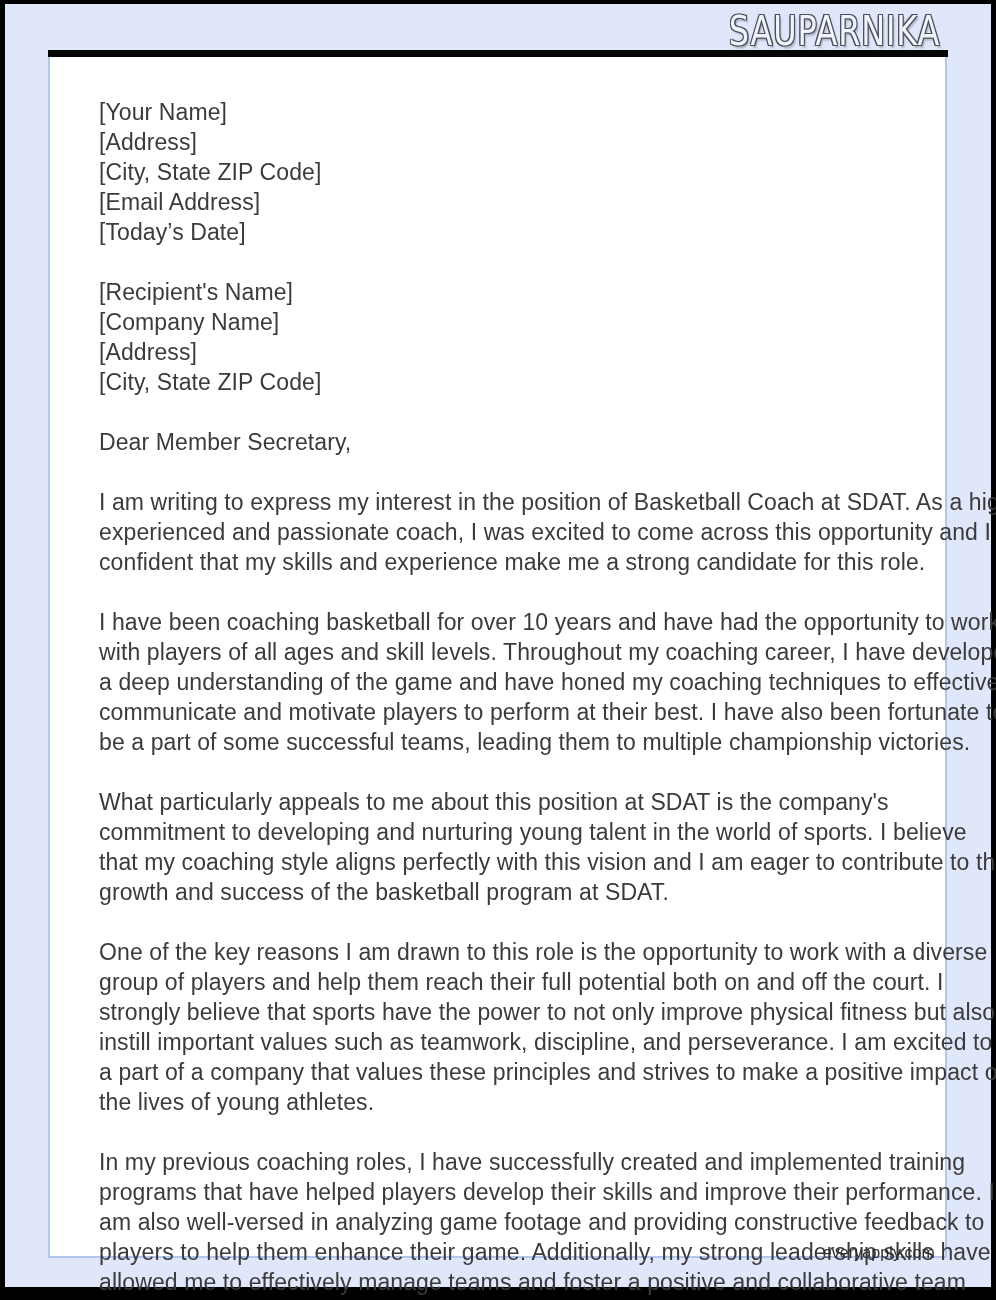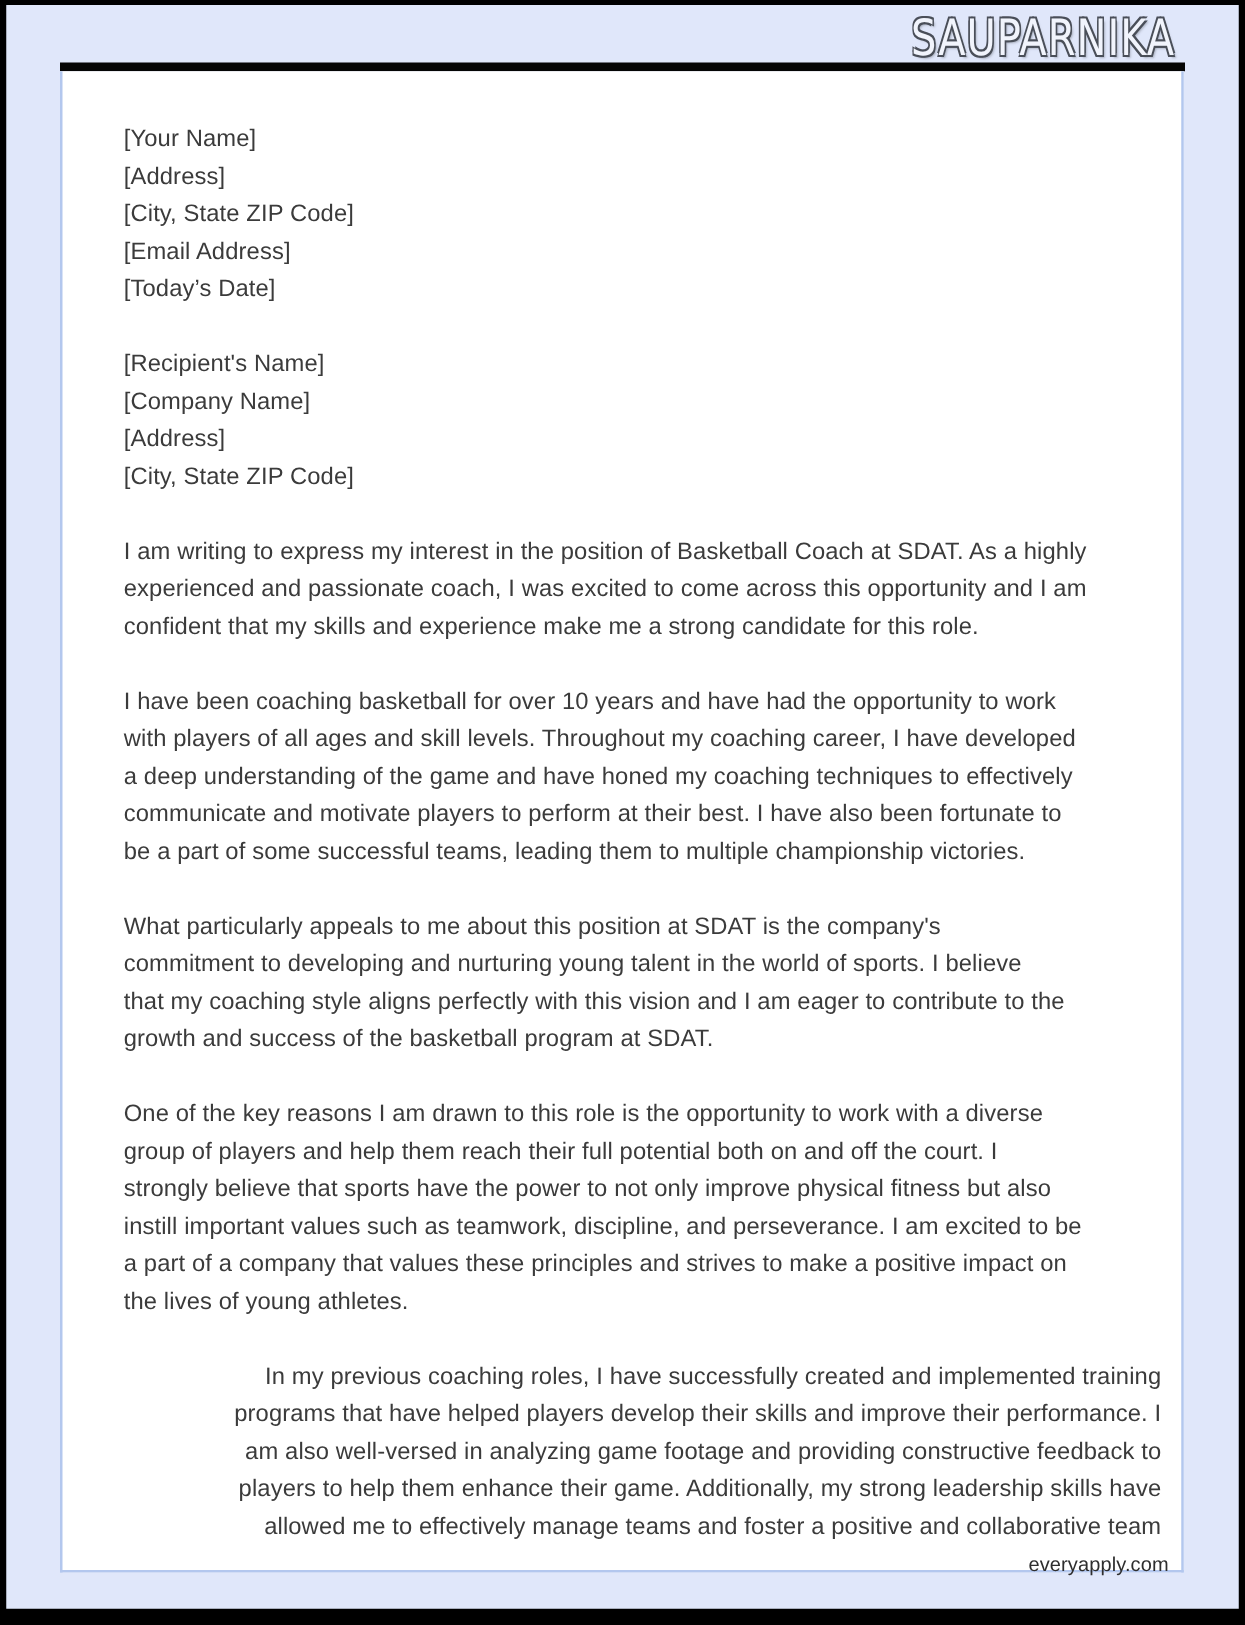--- a/index.html
+++ b/index.html
@@ -64,21 +64,21 @@
     background: #ffffff;
     border: 2px solid #b3c7ee;
     border-top: none;
   }
   
   .letter {
     position: absolute;
     left: 99px;
     top: 97px;
     width: 830px;
-    font-size: 19px;
+    font-size: 23px;
     line-height: 30px;
     color: #3b3b3b;
     letter-spacing: 0.1px;
   }
   .letter .block {
     margin: 0 0 30px 0;
     white-space: nowrap;
   }
   .letter .block:last-child {
     margin-bottom: 0;
@@ -101,20 +101,21 @@
 
 <div class="brand">SAUPARNIKA</div>
 
 <div class="top-bar"></div>
 
 <div class="page-box"></div>
 
 <div class="letter">
   <div class="block">[Your Name]<br>[Address]<br>[City, State ZIP Code]<br>[Email Address]<br>[Today’s Date]</div>
   <div class="block">[Recipient's Name]<br>[Company Name]<br>[Address]<br>[City, State ZIP Code]</div>
+  <div class="block">Dear Member Secretary,</div>
   <div class="block">I am writing to express my interest in the position of Basketball Coach at SDAT. As a highly<br>experienced and passionate coach, I was excited to come across this opportunity and I am<br>confident that my skills and experience make me a strong candidate for this role.</div>
   <div class="block">I have been coaching basketball for over 10 years and have had the opportunity to work<br>with players of all ages and skill levels. Throughout my coaching career, I have developed<br>a deep understanding of the game and have honed my coaching techniques to effectively<br>communicate and motivate players to perform at their best. I have also been fortunate to<br>be a part of some successful teams, leading them to multiple championship victories.</div>
   <div class="block">What particularly appeals to me about this position at SDAT is the company's<br>commitment to developing and nurturing young talent in the world of sports. I believe<br>that my coaching style aligns perfectly with this vision and I am eager to contribute to the<br>growth and success of the basketball program at SDAT.</div>
   <div class="block">One of the key reasons I am drawn to this role is the opportunity to work with a diverse<br>group of players and help them reach their full potential both on and off the court. I<br>strongly believe that sports have the power to not only improve physical fitness but also<br>instill important values such as teamwork, discipline, and perseverance. I am excited to be<br>a part of a company that values these principles and strives to make a positive impact on<br>the lives of young athletes.</div>
   <div class="block">In my previous coaching roles, I have successfully created and implemented training<br>programs that have helped players develop their skills and improve their performance. I<br>am also well-versed in analyzing game footage and providing constructive feedback to<br>players to help them enhance their game. Additionally, my strong leadership skills have<br>allowed me to effectively manage teams and foster a positive and collaborative team</div>
 </div>
 
 <div class="watermark">everyapply.com</div>
 
 </body></html>

